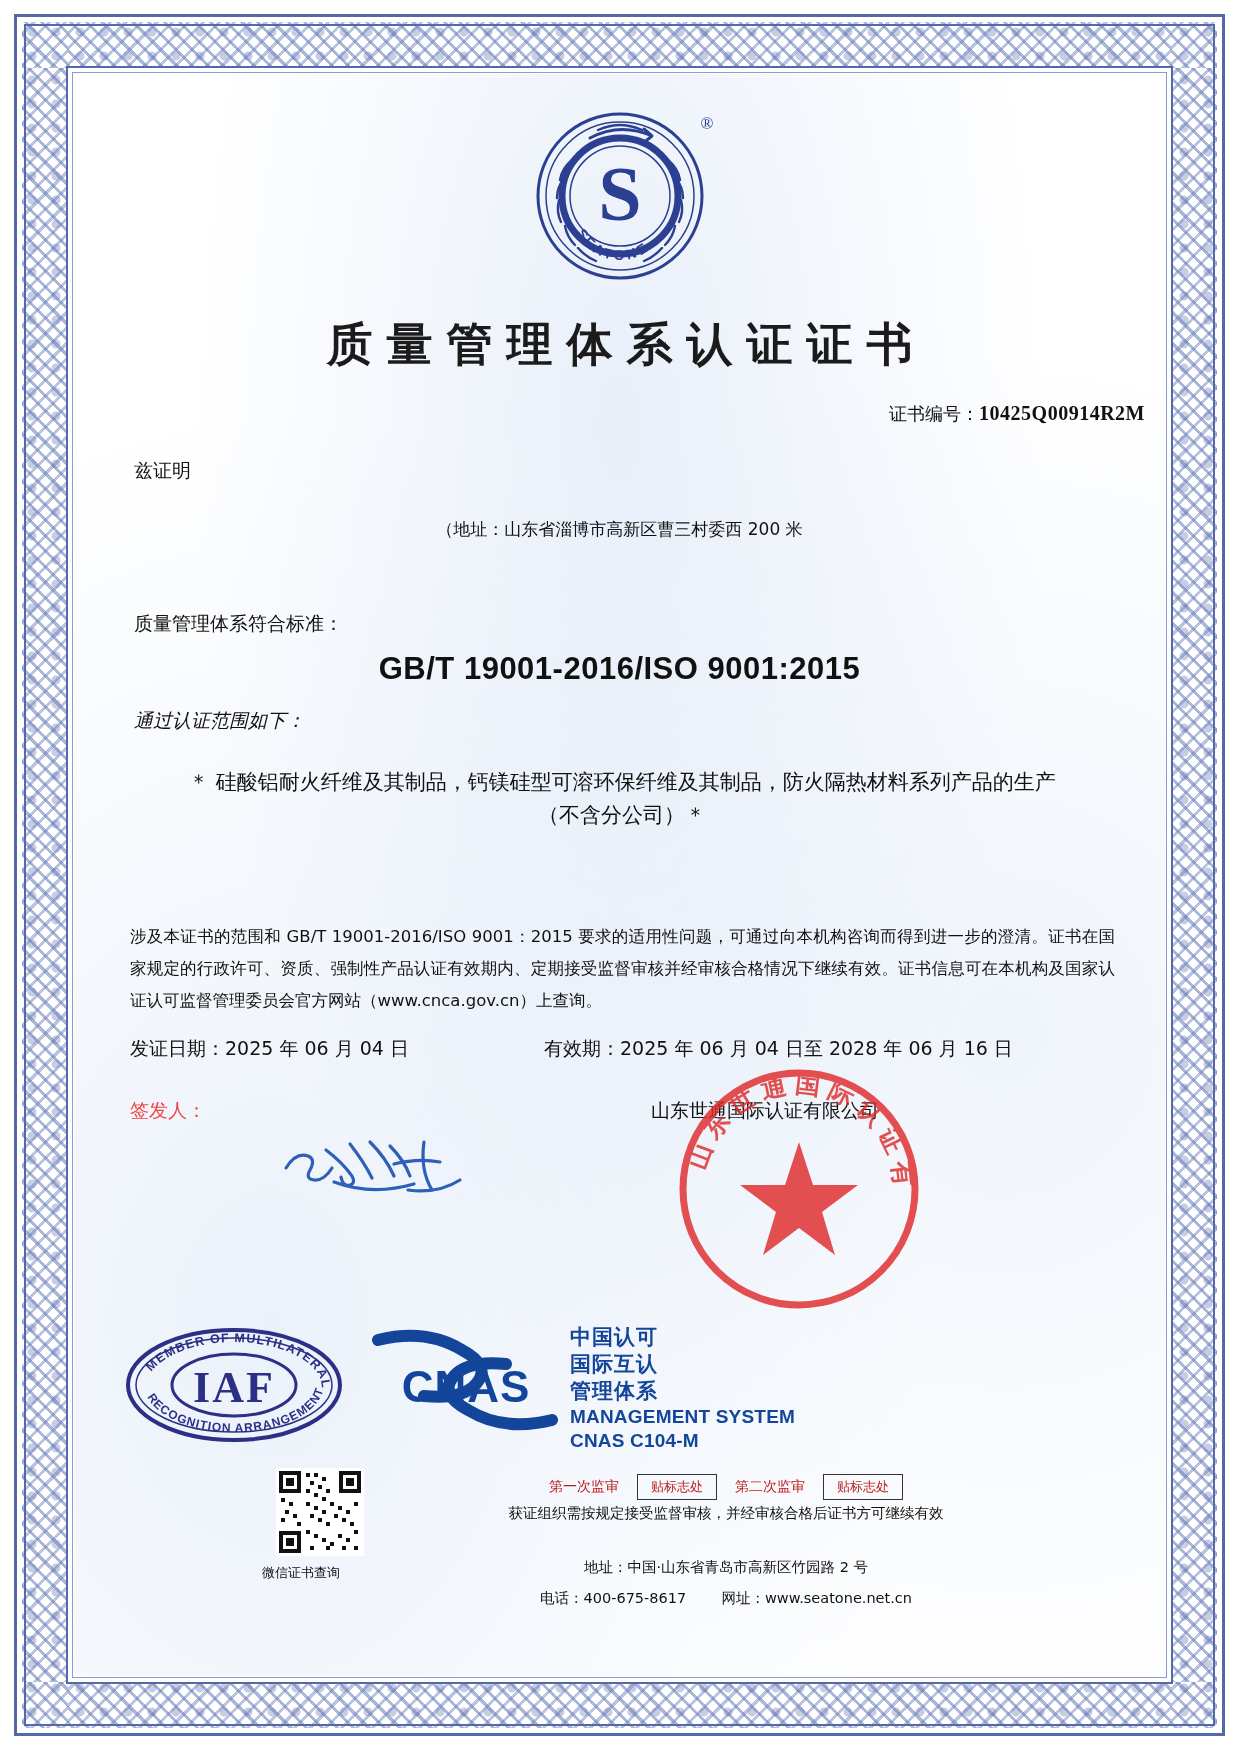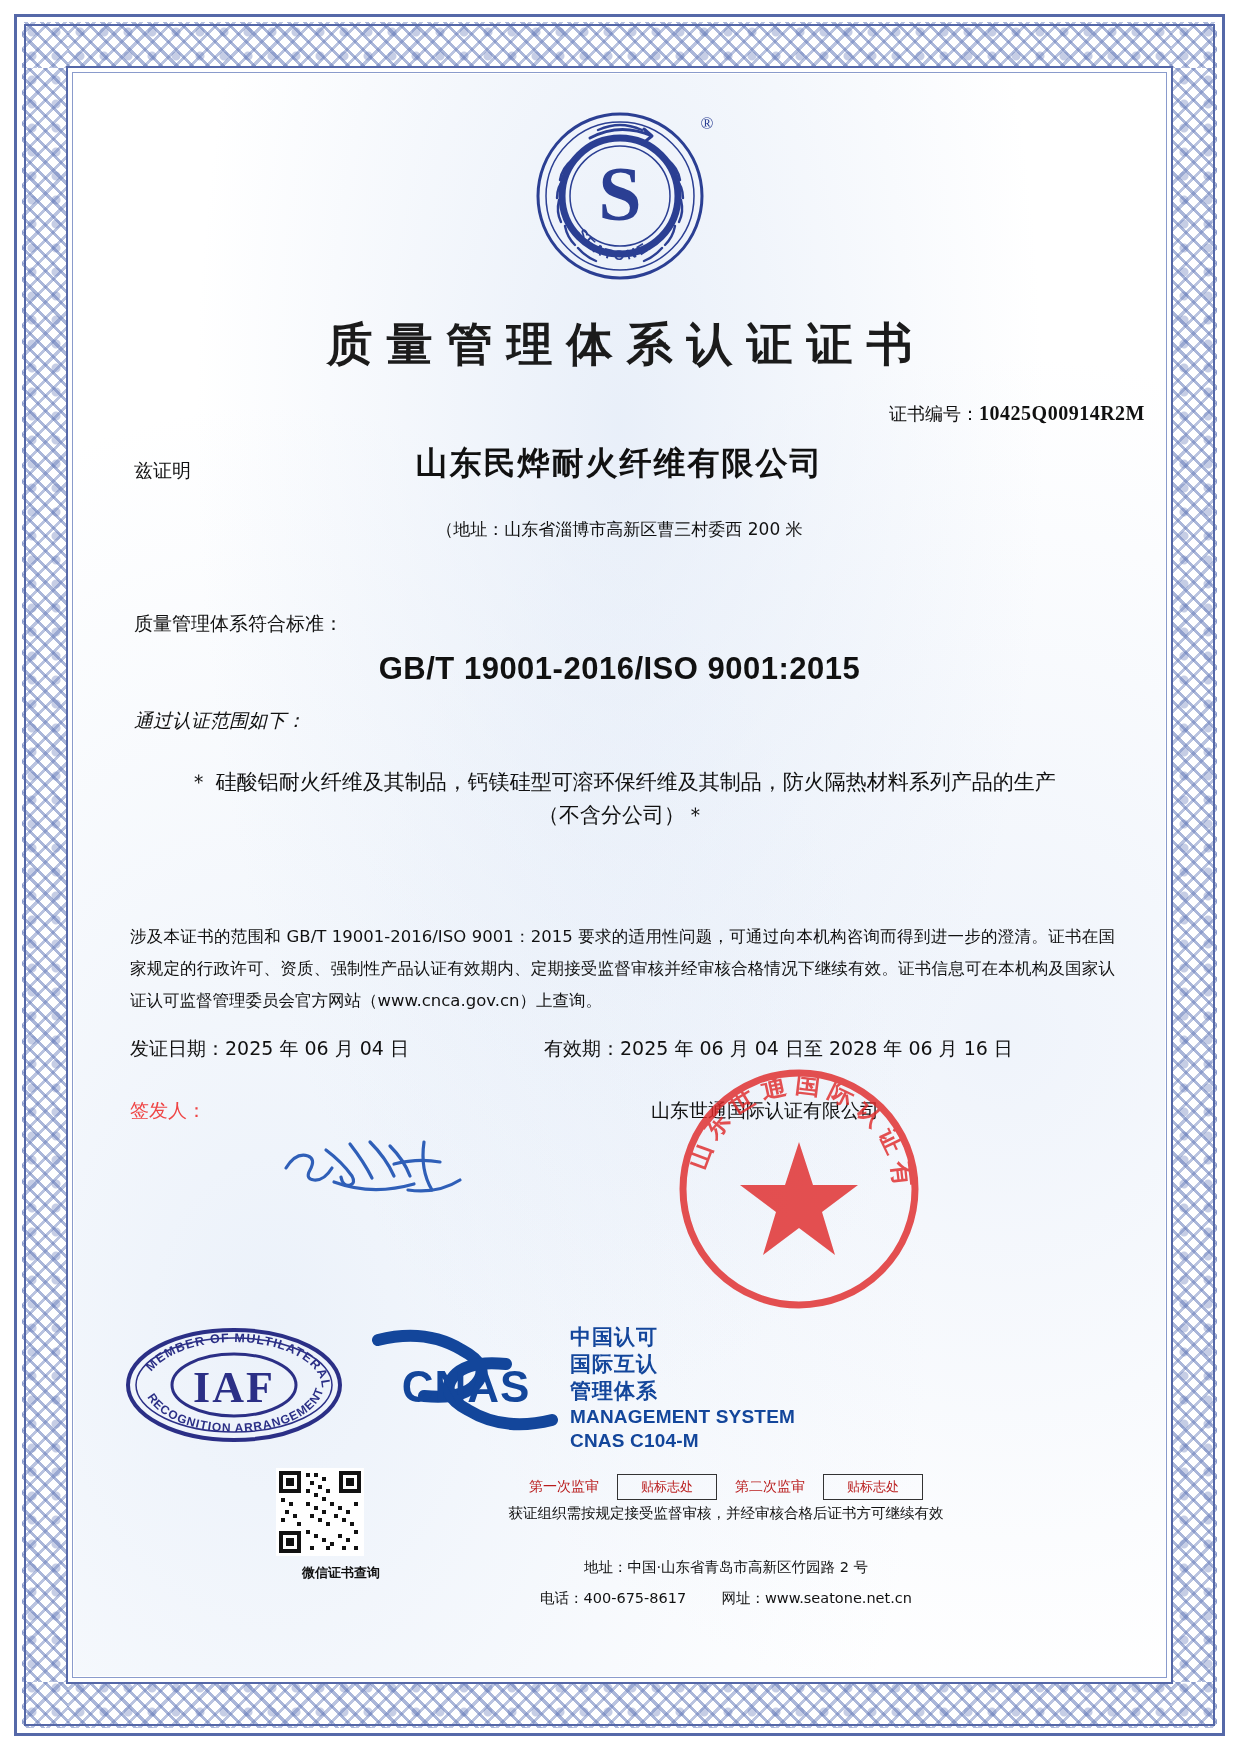--- a/index.html
+++ b/index.html
@@ -315,43 +315,42 @@
     left: 200px;
     top: 1392px;
     width: 88px;
     height: 88px;
   }
   .qr-caption {
     position: absolute;
     left: 186px;
     top: 1488px;
     width: 118px;
-    text-align: right;
+    text-align: left;
     font-size: 13px;
     font-family: "DejaVu Sans", sans-serif;
     color: #111;
-    font-weight: bold;
   }
 
   .audit-row {
     position: absolute;
     left: 330px;
     top: 1398px;
     width: 640px;
     display: flex;
     align-items: center;
     justify-content: center;
     gap: 18px;
     font-family: "DejaVu Sans", sans-serif;
     font-size: 14px;
     color: #b91c1c;
   }
   .audit-box {
     border: 1px solid #333;
-    padding: 3px 23px;
+    padding: 3px 13px;
     font-size: 13px;
   }
   .audit-note {
     position: absolute;
     left: 330px;
     top: 1428px;
     width: 640px;
     text-align: center;
     font-family: "DejaVu Sans", sans-serif;
     font-size: 14.5px;
@@ -429,21 +428,20 @@
       </div>
     </div>
 
     <div class="title">质量管理体系认证证书</div>
 
     <div class="cert-no">
       <span>证书编号：</span><span class="num">10425Q00914R2M</span>
     </div>
 
     <div class="label-hereby">兹证明</div>
-    <div class="company">山东民烨耐火纤维有限公司</div>
     <div class="addr-line addr-1">（地址：山东省淄博市高新区曹三村委西 200 米</div>
 
     <div class="label-standard">质量管理体系符合标准：</div>
     <div class="standard">GB/T 19001-2016/ISO 9001:2015</div>
 
     <div class="label-scope">通过认证范围如下：</div>
     <div class="scope">＊ 硅酸铝耐火纤维及其制品，钙镁硅型可溶环保纤维及其制品，防火隔热材料系列产品的生产（不含分公司）＊</div>
 
     <div class="notes">涉及本证书的范围和 GB/T 19001-2016/ISO 9001：2015 要求的适用性问题，可通过向本机构咨询而得到进一步的澄清。证书在国家规定的行政许可、资质、强制性产品认证有效期内、定期接受监督审核并经审核合格情况下继续有效。证书信息可在本机构及国家认证认可监督管理委员会官方网站（www.cnca.gov.cn）上查询。</div>
 

